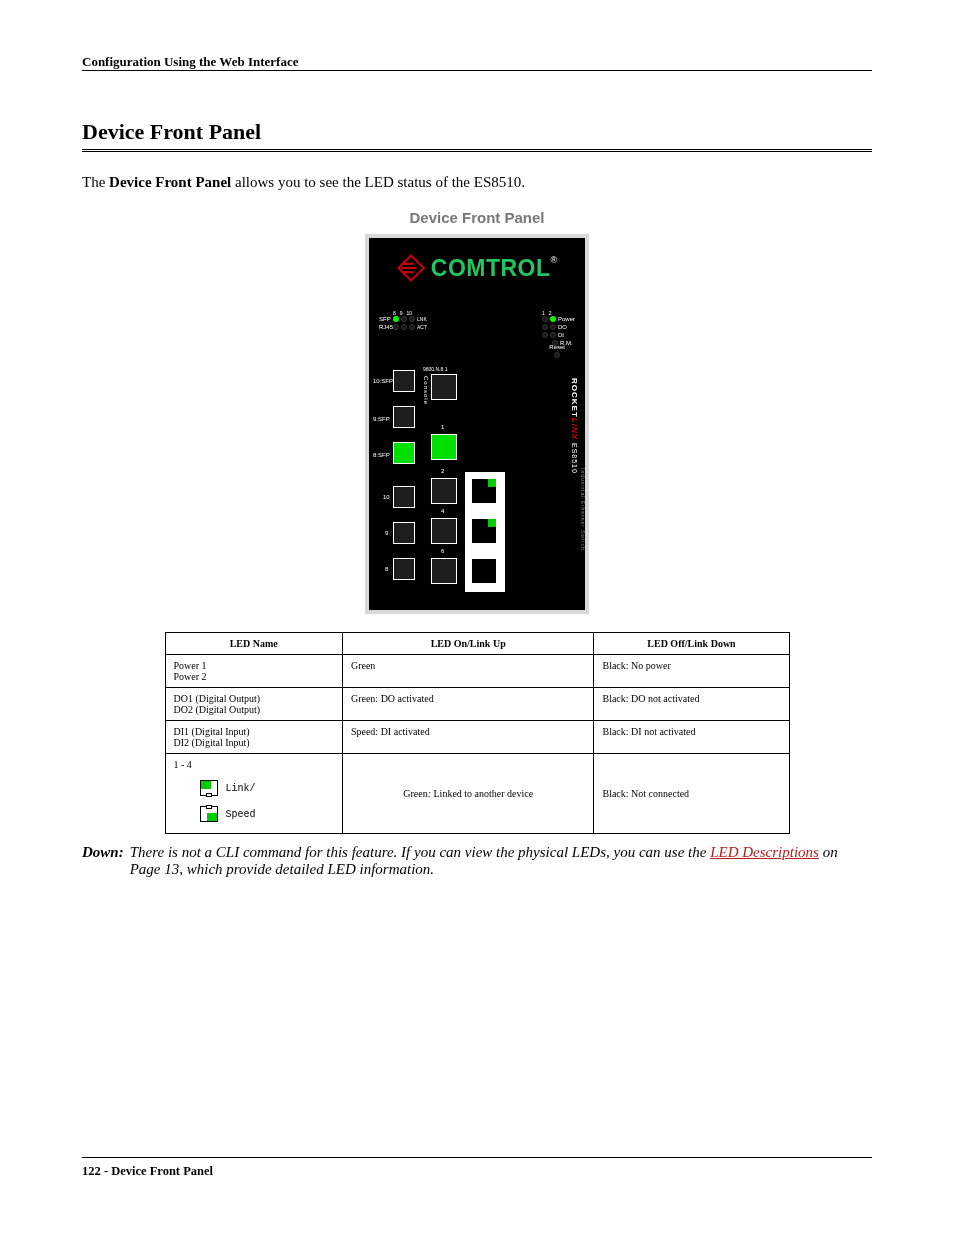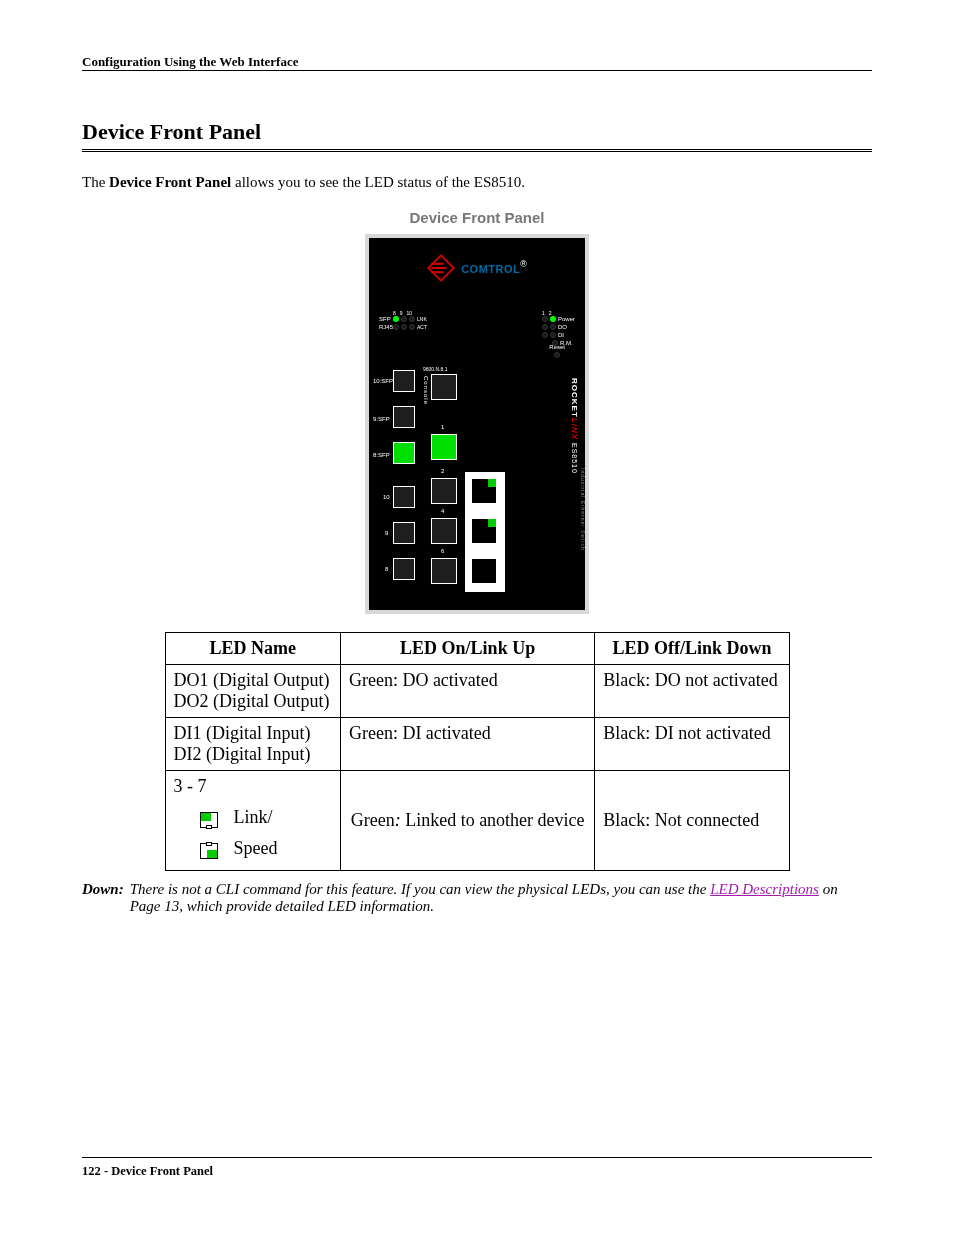--- a/index.html
+++ b/index.html
@@ -48,21 +48,21 @@
       margin: 0 auto 18px auto;
       background: #000;
       border: 4px solid #d8d8d8;
       position: relative;
       font-family: Arial, sans-serif;
     }
     .logo-row { display: flex; align-items: center; justify-content: center; padding-top: 16px; gap: 6px; }
     .logo-diamond {
       width: 28px; height: 28px;
     }
-    .logo-text { color: #0369a1; font-weight: bold; font-size: 11px; letter-spacing: 0.5px; text-align: right; }
+    .logo-text { color: #22c55e; font-weight: bold; font-size: 23px; letter-spacing: 0.5px; text-align: right; }
     .logo-r { color:#fff; font-size:9px; vertical-align: top; }
     .led-area { position: absolute; top: 72px; left: 10px; right: 10px; font-size: 6px; color: #fff; }
     .led-row { display: flex; align-items: center; gap: 2px; margin-bottom: 2px; }
     .dot { width: 6px; height: 6px; border-radius: 50%; display: inline-block; }
     .dot.green { background: #00ff00; }
     .dot.dark { background: #1a1a1a; border: 0.5px solid #333; }
     .port { border: 1px solid #fff; background: #1e1e1e; position: absolute; }
     .port.green { background: #00e000; }
     .vt { writing-mode: vertical-rl; color:#fff; font-size:8px; letter-spacing:1px; }
     .side-brand { position: absolute; right: 6px; top: 140px; }
@@ -72,41 +72,41 @@
     .port-label { position:absolute; color:#fff; font-size:6px; }
     .reset { position:absolute; right:20px; top:106px; color:#fff; font-size:6px; text-align:center; }
     table.led-table {
       border-collapse: collapse;
       margin: 0 auto;
       width: 625px;
     }
     table.led-table th, table.led-table td {
       border: 1px solid #000;
       padding: 5px 8px;
-      font-size: 18px;
+      font-size: 10px;
       text-align: left;
       vertical-align: top;
     }
     table.led-table th {
       font-weight: bold;
       text-align: center;
     }
     .port-icon-cell { display:flex; flex-direction:column; gap:10px; }
-    .port-icon-row { display:flex; align-items:flex-end; gap:16px; }
+    .port-icon-row { display:flex; align-items:center; gap:8px;font-family:Liberation Mono, monospace; }
     .mini-port { width:18px; height:16px; border:1px solid #000; position:relative; }
     .mini-port .fill { width:10px; height:8px; background:#0c0; position:absolute; }
     .mini-port.top .fill { top:0; left:0; }
     .mini-port.bot .fill { bottom:0; right:0; }
     .mini-port .notch { width:6px; height:4px; background:#fff; border:1px solid #000; position:absolute; }
     .mini-port.top .notch { bottom:-2px; left:5px; }
     .mini-port.bot .notch { top:-2px; left:5px; }
     .note-block { display:flex; gap:6px; margin-top:10px; font-size:15px; }
     .note-label { font-style: italic; font-weight: bold; }
     .note-body { font-style: italic; }
-    .note-body a { color: #a21caf; }
+    .note-body a { color: #b91c1c; }
     .footer {
       position: absolute;
       left: 82px; right: 82px; bottom: 56px;
       border-top: 1px solid #000;
       padding-top: 6px;
       display: flex;
       justify-content: space-between;
       font-size: 12.5px;
     }
     .footer .left { font-weight: bold; }
@@ -246,34 +246,40 @@
 <table class="led-table">
   <thead>
     <tr>
       <th>LED Name</th>
       <th>LED On/Link Up</th>
       <th>LED Off/Link Down</th>
     </tr>
   </thead>
   <tbody>
     <tr>
+      <td style="white-space:pre-line">Power 1
+Power 2</td>
+      <td>Green</td>
+      <td>Black: No power</td>
+    </tr>
+    <tr>
       <td style="white-space:pre-line">DO1 (Digital Output)
 DO2 (Digital Output)</td>
       <td>Green: DO activated</td>
       <td>Black: DO not activated</td>
     </tr>
     <tr>
       <td style="white-space:pre-line">DI1 (Digital Input)
 DI2 (Digital Input)</td>
-      <td>Green: DI activated</td>
+      <td>Speed: DI activated</td>
       <td>Black: DI not activated</td>
     </tr>
     <tr>
       <td>
-        <div>3 - 7</div>
+        <div>1 - 4</div>
         <div class="port-icon-cell" style="margin:10px 0 6px 26px;">
           <div class="port-icon-row">
             <div class="mini-port top">
                 <div class="fill"></div>
                 <div class="notch"></div>
               </div>
             <span>Link/</span>
           </div>
           <div class="port-icon-row">
             <div class="mini-port bot">

